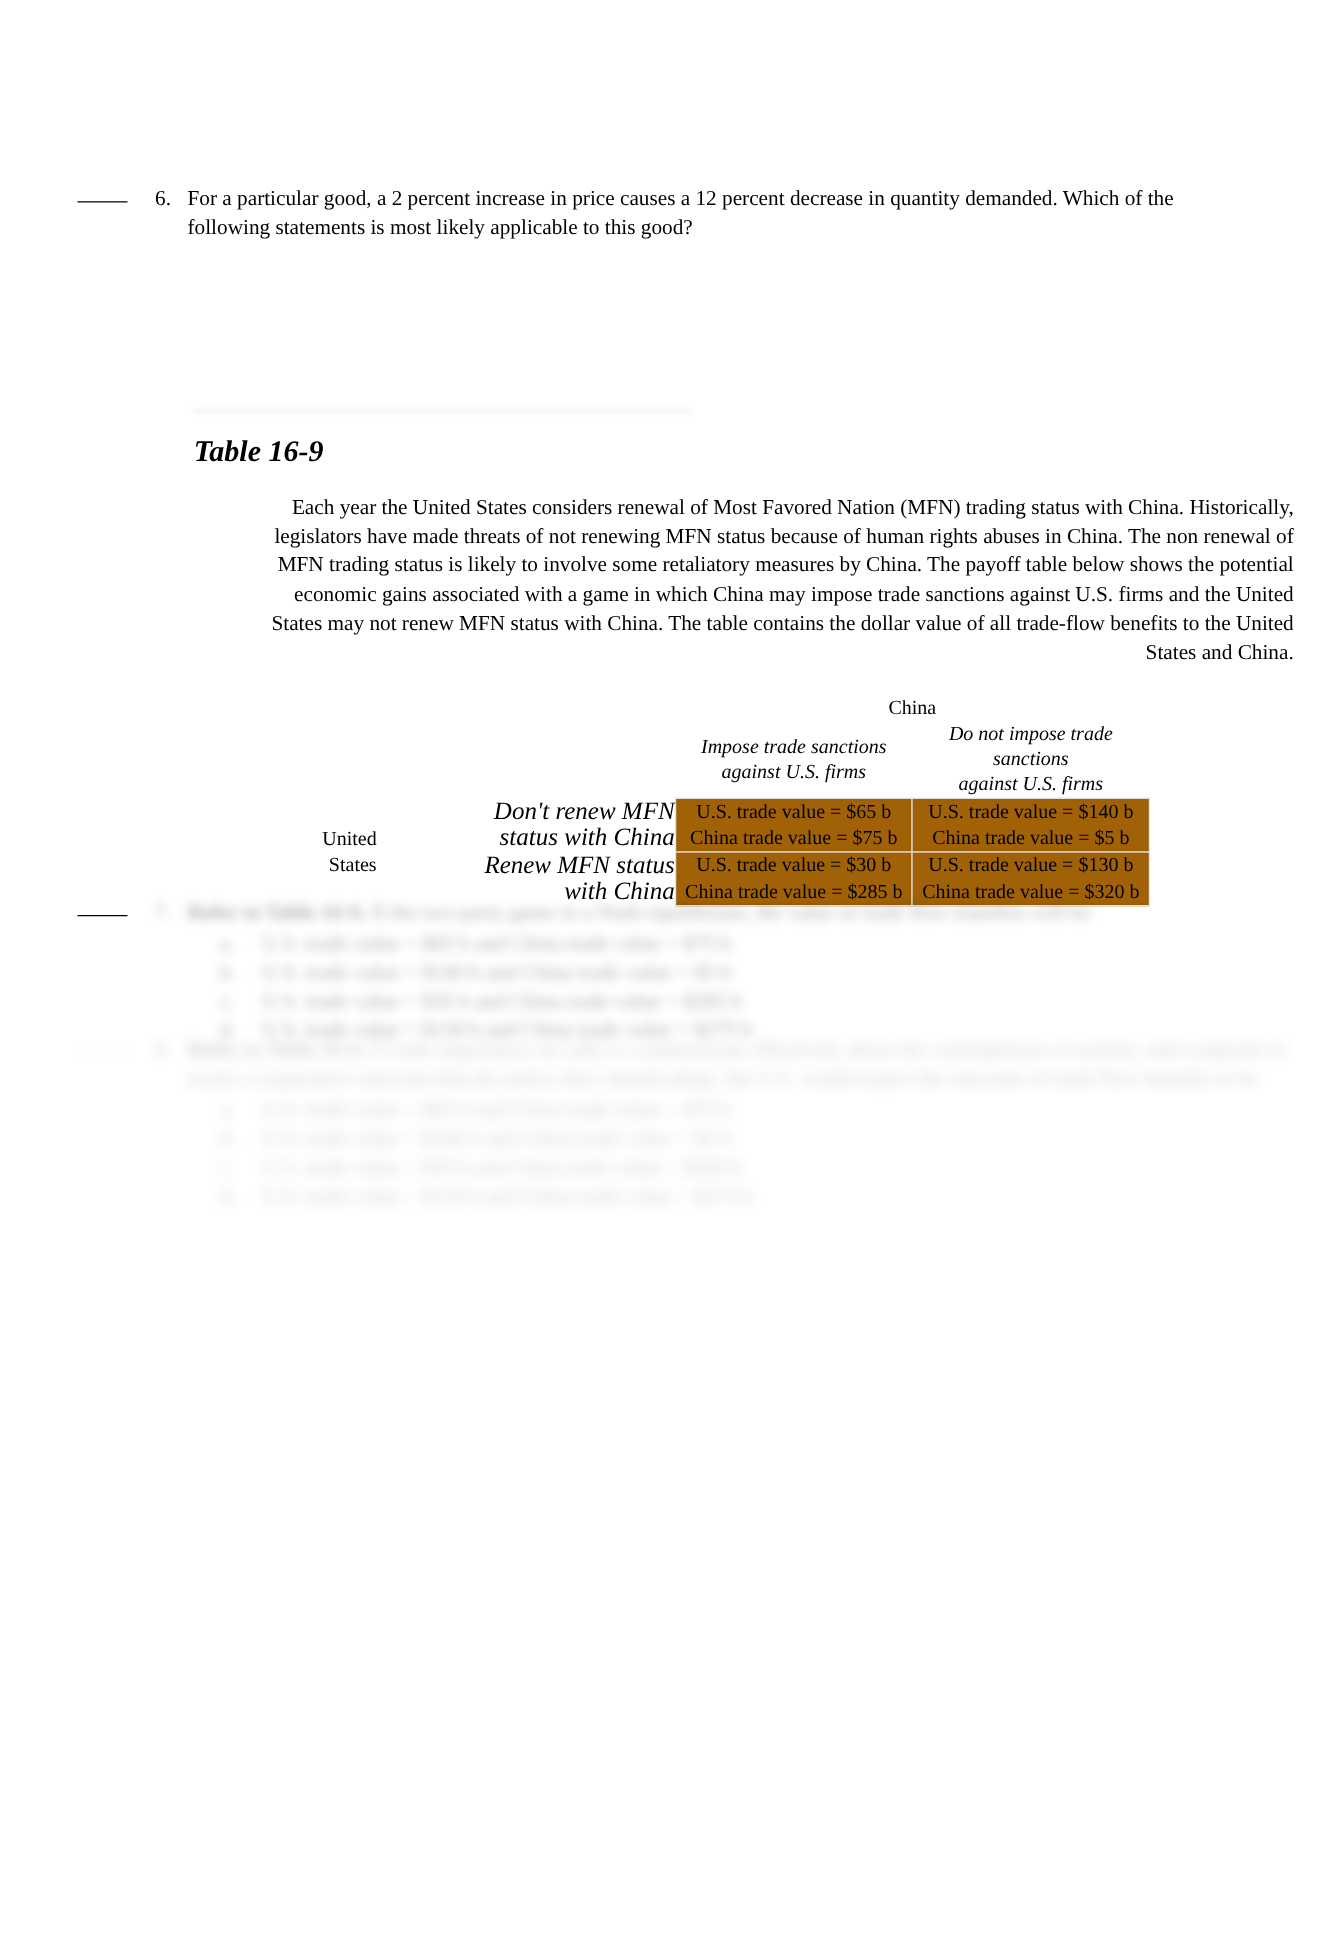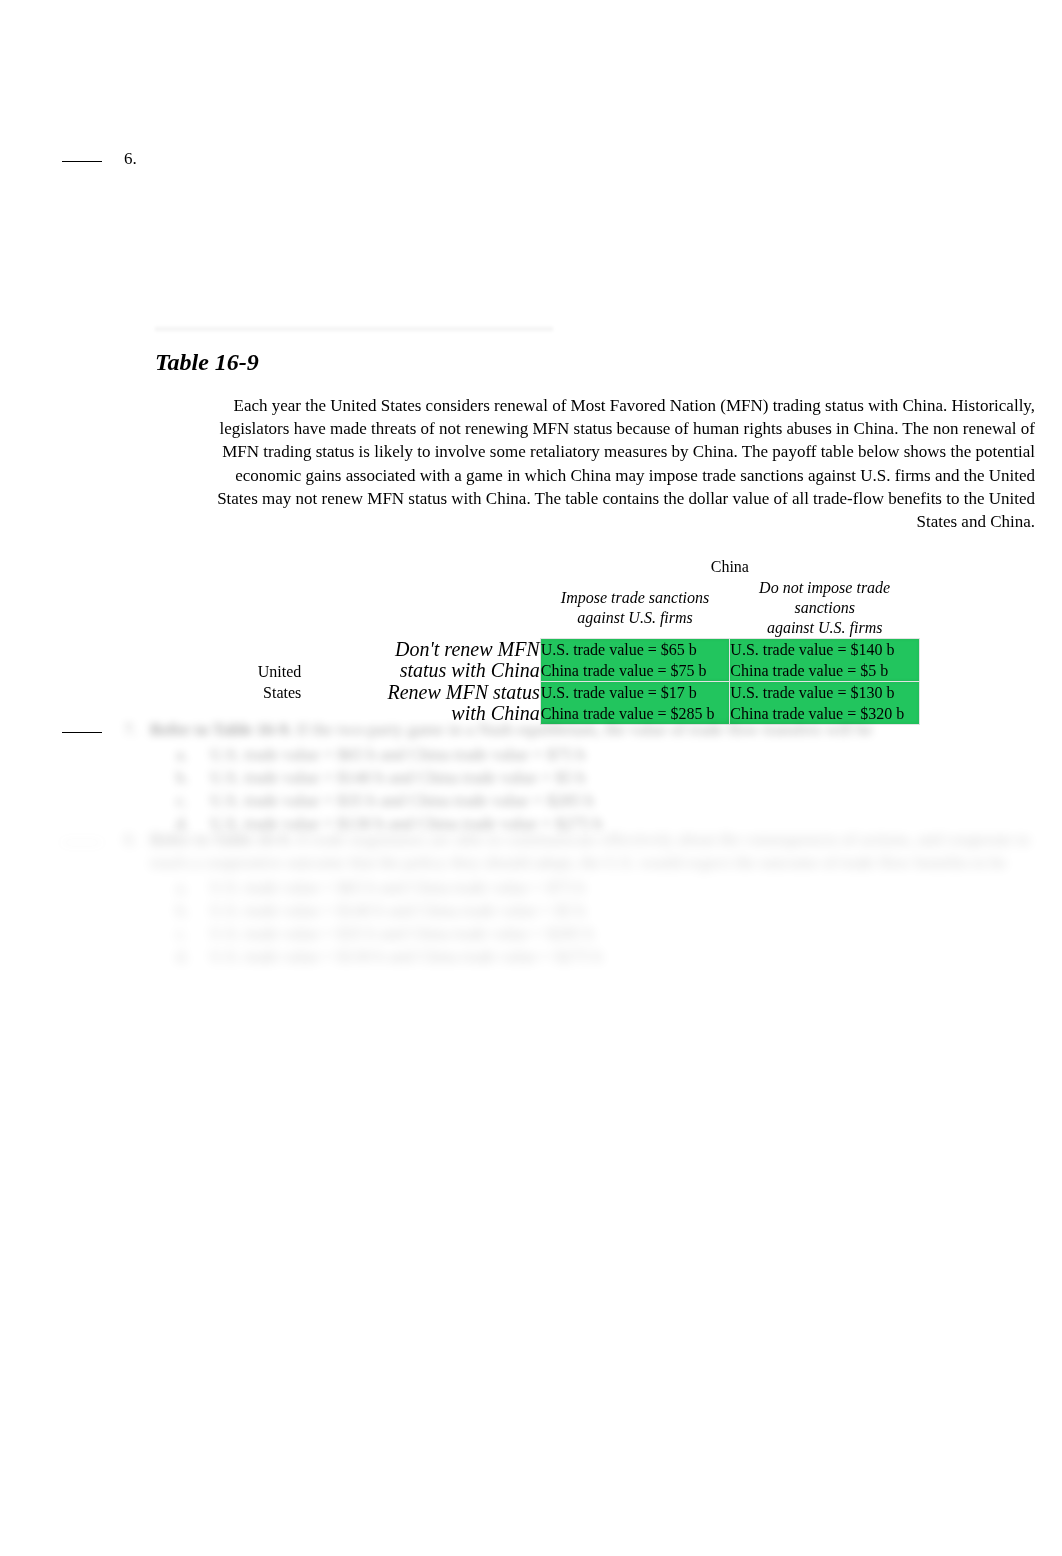--- a/index.html
+++ b/index.html
@@ -139,24 +139,24 @@
     white-space: pre-line;
   }
   .row-head {
     text-align: right;
     font-style: italic;
     font-size: 20px;
     line-height: 21px;
     padding-right: 6px;
   }
   .payoff-cell {
-    text-align: left;
+    text-align: center;
     font-size: 16px;
     line-height: 21px;
-    background: #22c55e;
+    background: #a16207;
     box-shadow: 0 0 3px 1px rgba(0,0,0,0.045) inset;
     border: 1px solid #e3e3e3;
   }
   .payoff-cell div { white-space: nowrap; }
 
   
   .redacted-block {
     position: absolute;
     color: #000;
   }
@@ -194,20 +194,21 @@
   .rq-body { width: 880px; }
 </style>
 </head>
 <body>
 
 <div class="page">
 
   <div class="q-row" id="question-6">
     <span class="answer-blank"></span>
     <span class="q-num">6.</span>
+    <span class="q-text">For a particular good, a 2 percent increase in price causes a 12 percent decrease in quantity demanded. Which of the following statements is most likely applicable to this good?</span>
   </div>
 
   <div class="redacted-rule"></div>
 
   <div id="table-title">Table 16-9</div>
 
   <div id="table-description">Each year the United States considers renewal of Most Favored Nation (MFN) trading status with China. Historically, legislators have made threats of not renewing MFN status because of human rights abuses in China. The non renewal of MFN trading status is likely to involve some retaliatory measures by China. The payoff table below shows the potential economic gains associated with a game in which China may impose trade sanctions against U.S. firms and the United States may not renew MFN status with China. The table contains the dollar value of all trade-flow benefits to the United States and China.</div>
 
   <div id="payoff-matrix">
     <table>
@@ -236,21 +237,21 @@
         </td>
         <td class="payoff-cell">
           <div>U.S. trade value = $140 b</div>
           <div>China trade value = $5 b</div>
         </td>
       </tr>
       <tr>
         <td class="row-head" style="white-space: pre-line; margin-top: 36px;">Renew MFN status
 with China</td>
         <td class="payoff-cell">
-          <div>U.S. trade value = $17 b</div>
+          <div>U.S. trade value = $30 b</div>
           <div>China trade value = $285 b</div>
         </td>
         <td class="payoff-cell">
           <div>U.S. trade value = $130 b</div>
           <div>China trade value = $320 b</div>
         </td>
       </tr>
     </tbody>
       </table>
   </div>

